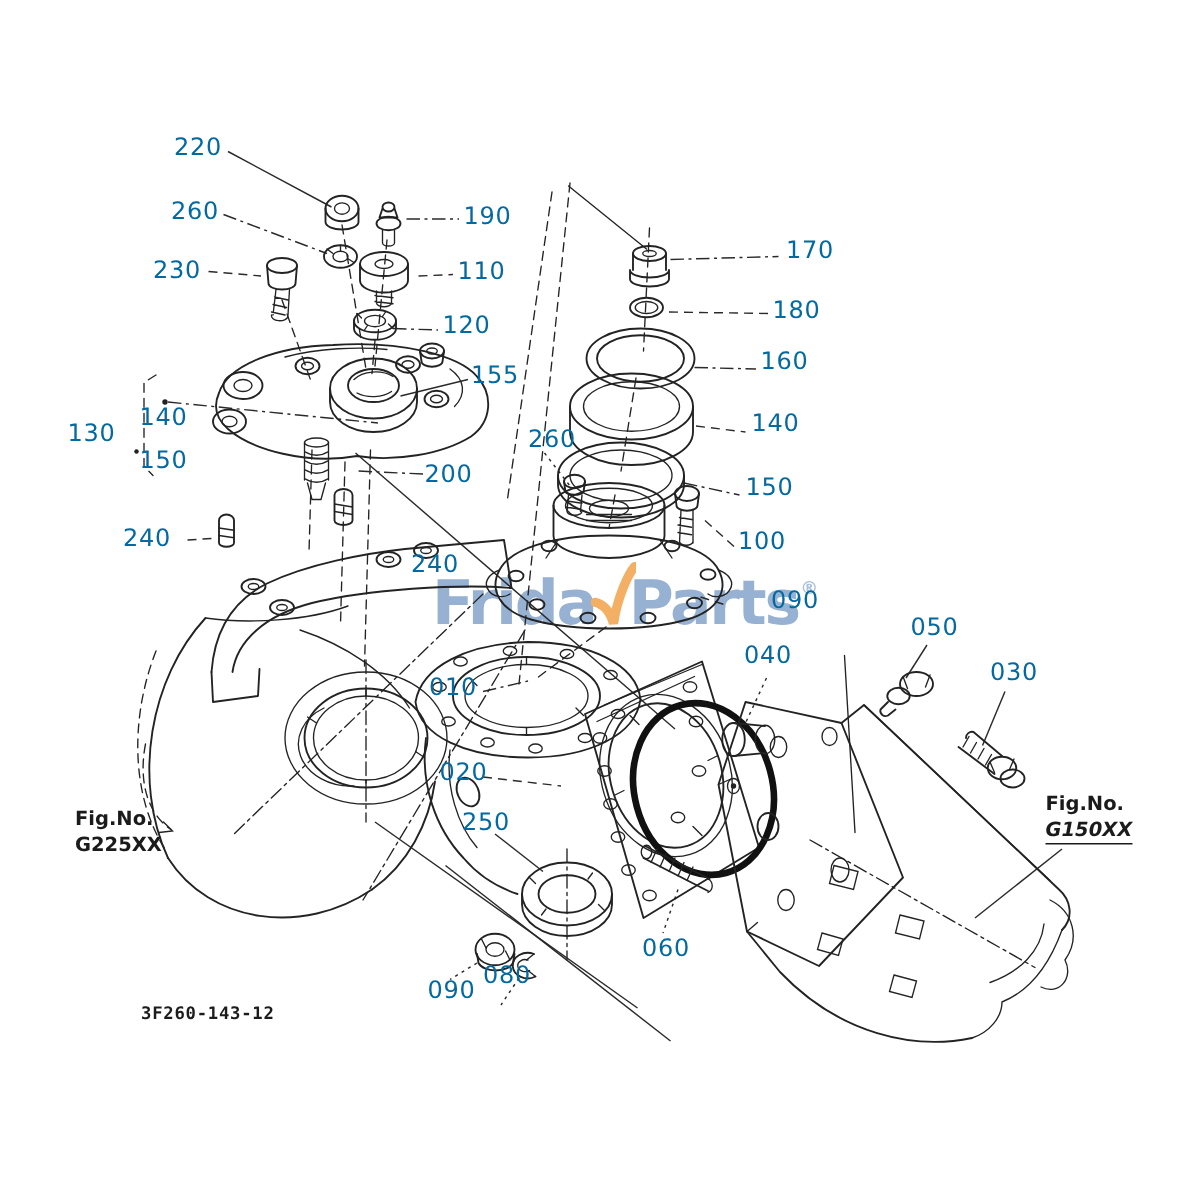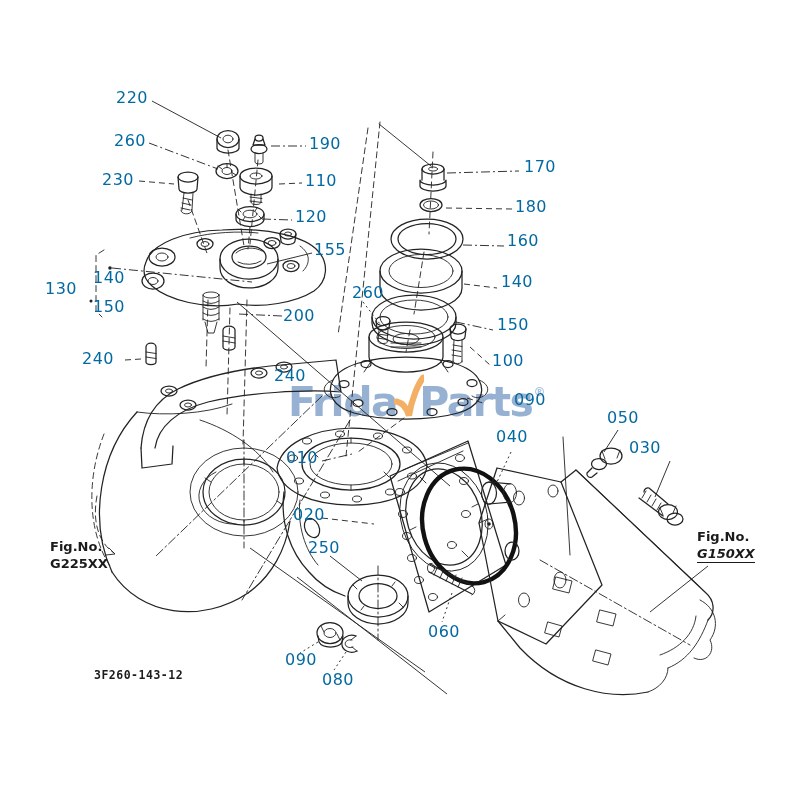--- a/index.html
+++ b/index.html
@@ -378,27 +378,27 @@
   <div class="plabel" style="left:524px;top:157px">170</div>
   <div class="plabel" style="left:515px;top:197px">180</div>
   <div class="plabel" style="left:507px;top:231px">160</div>
   <div class="plabel" style="left:501px;top:272px">140</div>
   <div class="plabel" style="left:352px;top:283px">260</div>
   <div class="plabel" style="left:497px;top:315px">150</div>
   <div class="plabel" style="left:492px;top:351px">100</div>
   <div class="plabel" style="left:514px;top:390px">090</div>
   <div class="plabel" style="left:496px;top:427px">040</div>
   <div class="plabel" style="left:607px;top:408px">050</div>
-  <div class="plabel" style="left:629px;top:438px">030</div>
+  <div class="plabel" style="left:660px;top:438px">030</div>
   <div class="plabel" style="left:286px;top:448px">010</div>
   <div class="plabel" style="left:293px;top:505px">020</div>
   <div class="plabel" style="left:308px;top:538px">250</div>
   <div class="plabel" style="left:428px;top:622px">060</div>
   <div class="plabel" style="left:285px;top:650px">090</div>
-  <div class="plabel" style="left:322px;top:670px">080</div>
+  <div class="plabel" style="left:322px;top:640px">080</div>
 
   <div class="fig" style="left:50px;top:538px">
     <span>Fig.No.</span>
     <span>G225XX</span>
   </div>
   <div class="fig" style="left:697px;top:528px">
     <span>Fig.No.</span>
     <span class="u">G150XX</span>
   </div>
 

